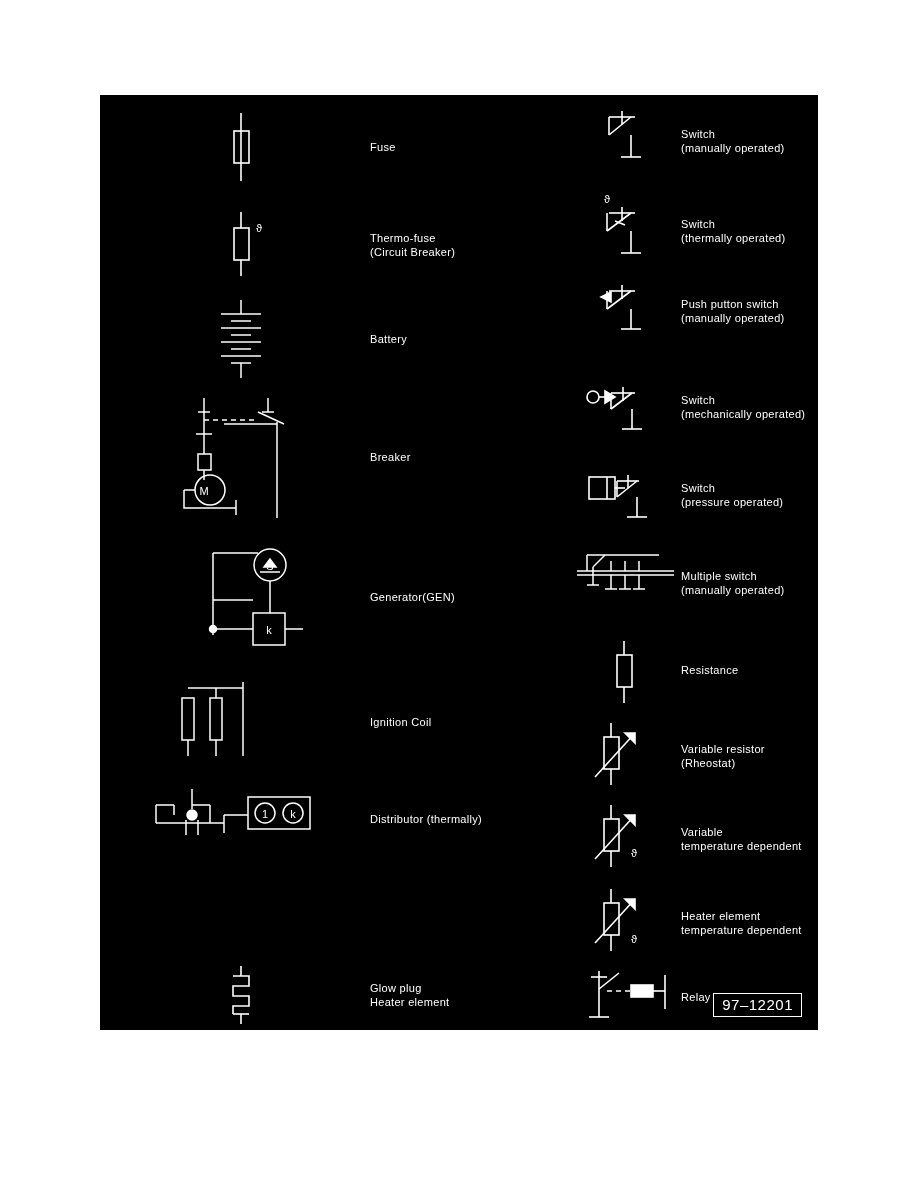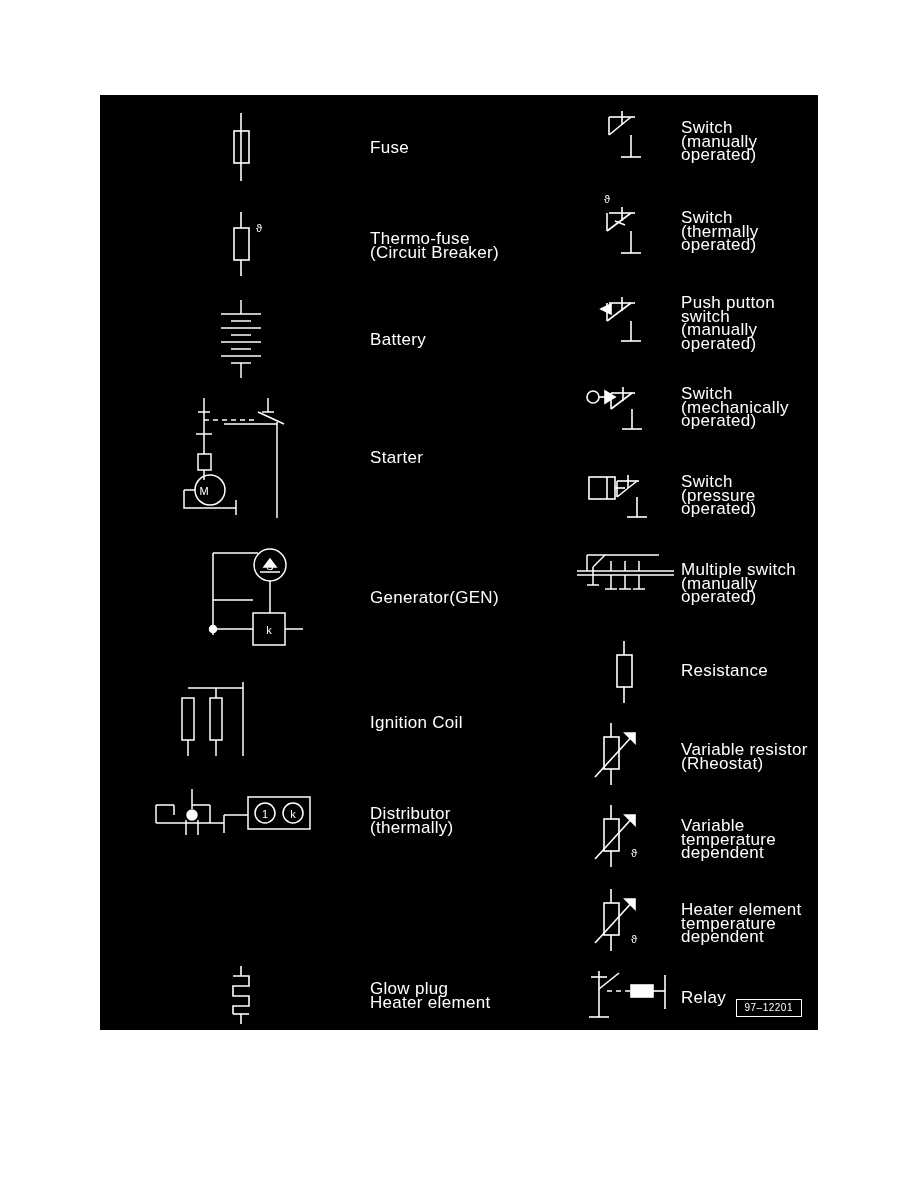--- a/index.html
+++ b/index.html
@@ -45,35 +45,35 @@
     width: 220px;
     height: 100%;
   }
   .sym svg { display: block; }
   .label {
     position: absolute;
     left: 222px;
     top: 50%;
     transform: translateY(-50%);
     color: #ffffff;
-    font-size: 17px;
+    font-size: 11px;
     line-height: 13.5px;
     letter-spacing: 0.3px;
     white-space: pre-line;
     font-family: "Liberation Sans", sans-serif;
   }
 
   #code-box {
     position: absolute;
     right: 16px;
     bottom: 13px;
     border: 1px solid #ffffff;
     padding: 2px 8px 3px 8px;
     color: #ffffff;
-    font-size: 10px;
+    font-size: 15px;
     letter-spacing: 0.5px;
     background: #000000;
     font-family: "Liberation Sans", sans-serif;
   }
   .glyph-text {
     fill: #ffffff;
     font-family: "Liberation Sans", sans-serif;
     font-size: 11px;
   }
 </style>
@@ -153,21 +153,21 @@
               <circle cx="62" cy="100" r="15"></circle>
               <line x1="36" y1="100" x2="47" y2="100"></line>
               <path d="M36 100 L36 118 L88 118"></path>
               <line x1="88" y1="110" x2="88" y2="125"></line>
               <line x1="129" y1="32" x2="129" y2="128"></line>
               <line x1="76" y1="34" x2="129" y2="34"></line>
             </g>
             <text class="glyph-text" x="56" y="105" text-anchor="middle" font-size="12">M</text>
           </svg>
         </div>
-        <div class="label">Starter</div>
+        <div class="label">Breaker</div>
       </div>
 
       <div class="row" style="top:430px;height:145px;">
         <div class="sym">
           <svg width="220" height="145" viewBox="0 0 220 145">
             <g stroke="#ffffff" stroke-width="1.5" fill="none">
               <line x1="65" y1="28" x2="110" y2="28"></line>
               <circle cx="122" cy="40" r="16"></circle>
               <path d="M112 47 L132 47"></path>
               <path d="M122 34 L116 42 L128 42 Z" fill="#ffffff"></path>
@@ -278,21 +278,21 @@
               <line x1="172" y1="44" x2="172" y2="66"></line>
               <line x1="162" y1="66" x2="182" y2="66"></line>
             </g>
             <text class="glyph-text" x="148" y="16" text-anchor="middle">ϑ</text>
           </svg>
         </div>
         <div class="label">Switch
 (thermally operated)</div>
       </div>
 
-      <div class="row" style="top:184px;height:88px;">
+      <div class="row" style="top:172px;height:88px;">
         <div class="sym">
           <svg width="220" height="88" viewBox="0 0 220 88">
             <g stroke="#ffffff" stroke-width="1.6" fill="none">
               <line x1="150" y1="24" x2="176" y2="24"></line>
               <line x1="163" y1="18" x2="163" y2="32"></line>
               <line x1="148" y1="24" x2="148" y2="42"></line>
               <line x1="148" y1="42" x2="172" y2="24"></line>
               <path d="M142 30 L152 25 L152 35 Z" fill="#ffffff"></path>
               <line x1="172" y1="42" x2="172" y2="62"></line>
               <line x1="162" y1="62" x2="182" y2="62"></line>

